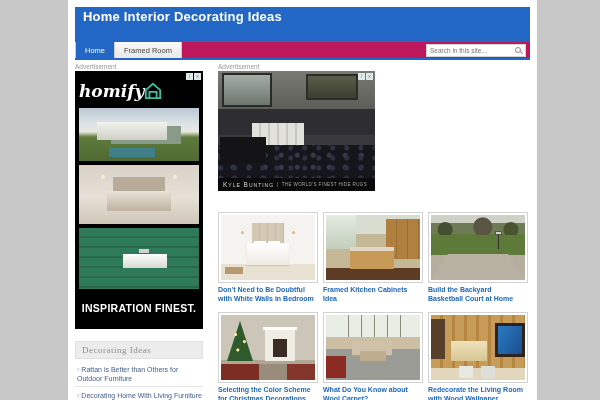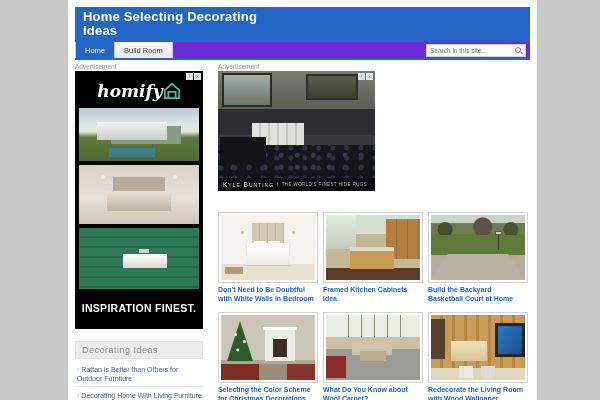--- a/index.html
+++ b/index.html
@@ -8,21 +8,21 @@
 
   .site { position:absolute; left:68px; top:0; width:469px; height:400px;
           background:#fff; padding:7px 7px 0 7px; }
 
   
   .masthead { background:#2267c5; height:35px; padding:3px 8px; }
   .masthead h1 { color:#fff; font-size:13px; line-height:14px; font-weight:bold;
                  max-width:210px; letter-spacing:.2px; }
 
   
-  .navbar { position:relative; height:18px; background:#6d28d9;
+  .navbar { position:relative; height:18px; background:#be185d;
             border-bottom:2px solid #2267c5; display:flex; align-items:stretch; }
   .tab { font-size:7.5px; color:#444; padding:0 9px; display:flex; align-items:center;
          border-right:1px solid #ccc; background:linear-gradient(#fafafa,#e8e8e8); cursor:pointer; }
   .tab:first-child { border-left:1px solid #ccc; }
   .tab.active { background:#2267c5; color:#fdfdec; }
   .searchbox { position:absolute; right:4px; top:2px; width:100px; height:13px;
                background:#fff; border:1px solid #d5d5d5; display:flex; align-items:center;
                padding:0 3px; }
   .searchbox input { flex:1; border:0; outline:0; font-size:6.5px; color:#888;
                      font-family:"Liberation Sans", sans-serif; width:80px; background:transparent; }
@@ -36,21 +36,21 @@
 
   .content { display:flex; gap:15px; }
 
   
   .sidebar { width:128px; flex:0 0 128px; }
   .homify-ad { position:relative; width:128px; height:258px; background:#000;
                display:flex; flex-direction:column; padding:3px 4px; }
   .ad-ctrl { position:absolute; top:2px; right:2px; display:flex; gap:1px; z-index:5; }
   .ad-ctrl span { width:7px; height:7px; background:#dfe9e9; color:#6b8f9a; font-size:5px;
                   line-height:7px; text-align:center; display:block; }
-  .homify-logo { height:34px; display:flex; align-items:center; justify-content:center; }
+  .homify-logo { height:34px; display:flex; align-items:center; justify-content:flex-start; }
   .homify-word { color:#fff; font-family:"DejaVu Serif", serif; font-style:italic;
                  font-size:17px; font-weight:bold; }
   .scene { position:relative; overflow:hidden; }
   .h-img { width:120px; margin:0 auto; }
   .img-house { height:53px;
      background:linear-gradient(#bcc8d4 0%,#dde4e6 30%,#e8e8e0 45%,#5f7a3c 55%,#4f6a32 100%); }
   .img-house .bldg { position:absolute; left:18px; top:14px; width:70px; height:18px;
      background:linear-gradient(#f2f2ee,#cfcfc8); box-shadow:14px 4px 0 #8a9a88; }
   .img-house .pool { position:absolute; left:30px; bottom:4px; width:46px; height:9px;
      background:#3f7f8a; }
@@ -68,21 +68,21 @@
   .img-bath .sink { position:absolute; left:44px; top:26px; width:44px; height:14px;
      background:linear-gradient(#ffffff,#d8d8d4); }
   .img-bath .tap { position:absolute; left:60px; top:21px; width:10px; height:4px; background:#cfd4d0; }
   .homify-tag { flex:1; display:flex; align-items:center; justify-content:center;
      color:#fff; font-weight:bold; font-size:10.5px; text-align:center; line-height:12px;
      letter-spacing:.3px; }
 
   
   .widget { margin-top:12px; }
   .widget-title { background:#ececec; border:1px solid #e0e0e0; color:#8f8f8f;
-     font-family:Liberation Sans, sans-serif; font-size:9px; padding:3px 6px; letter-spacing:.5px; }
+     font-family:Liberation Serif, serif; font-size:9px; padding:3px 6px; letter-spacing:.5px; }
   .widget-list { list-style:none; margin-top:2px; }
   .widget-list li { font-size:7px; color:#44618a; line-height:9px; padding:4px 0 3px 2px;
      border-bottom:1px solid #e6e6e6; cursor:pointer; }
   .widget-list li .arrow { color:#9ab0c4; margin-right:2px; }
 
   
   .main { flex:1; }
   .kb-ad { position:relative; width:157px; height:120px; background:#3a3a3c; overflow:hidden; }
   .kb-top { position:absolute; left:0; top:0; right:0; height:42px;
      background:linear-gradient(#7a7a74,#5a5a56); }
@@ -183,26 +183,26 @@
   .sc-wood .floor { position:absolute; left:0; bottom:0; width:100%; height:12px; background:#e2d6bc; }
   .sc-wood .chair { position:absolute; left:28px; bottom:2px; width:14px; height:12px;
      background:#e8e8e2; box-shadow:22px 0 0 #dededa; }
 </style>
 </head>
 <body>
 
 <div class="site">
 
   <div class="masthead">
-    <h1>Home Selecting Decorating Ideas</h1>
+    <h1>Home Interior Decorating Ideas</h1>
   </div>
 
   <div class="navbar">
     <div class="tab active">Home</div>
-    <div class="tab">Build Room</div>
+    <div class="tab">Framed Room</div>
     <div class="searchbox">
       <input type="text" placeholder="Search in this site..." style="">
       <span class="mag"></span>
     </div>
   </div>
 
   <div class="content">
 
     <div class="sidebar">
       <div class="ad-label">Advertisement</div>

